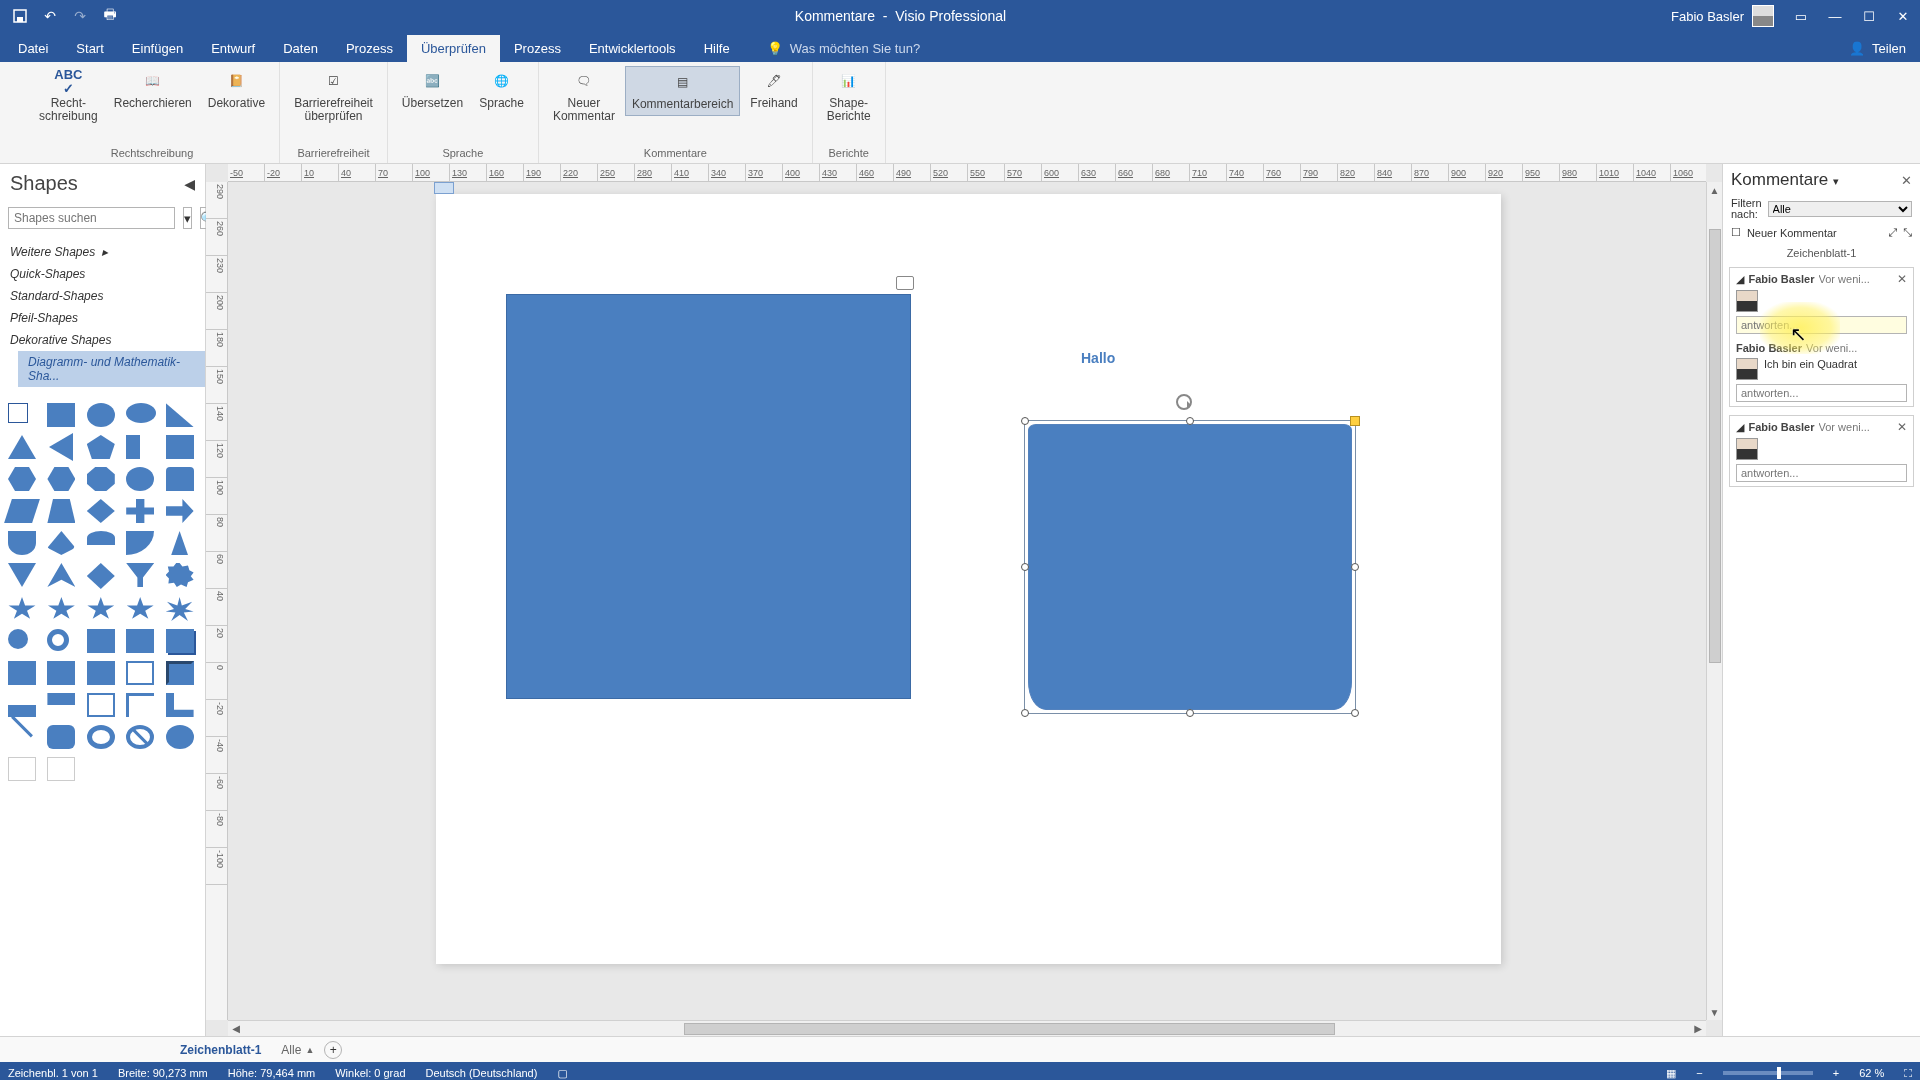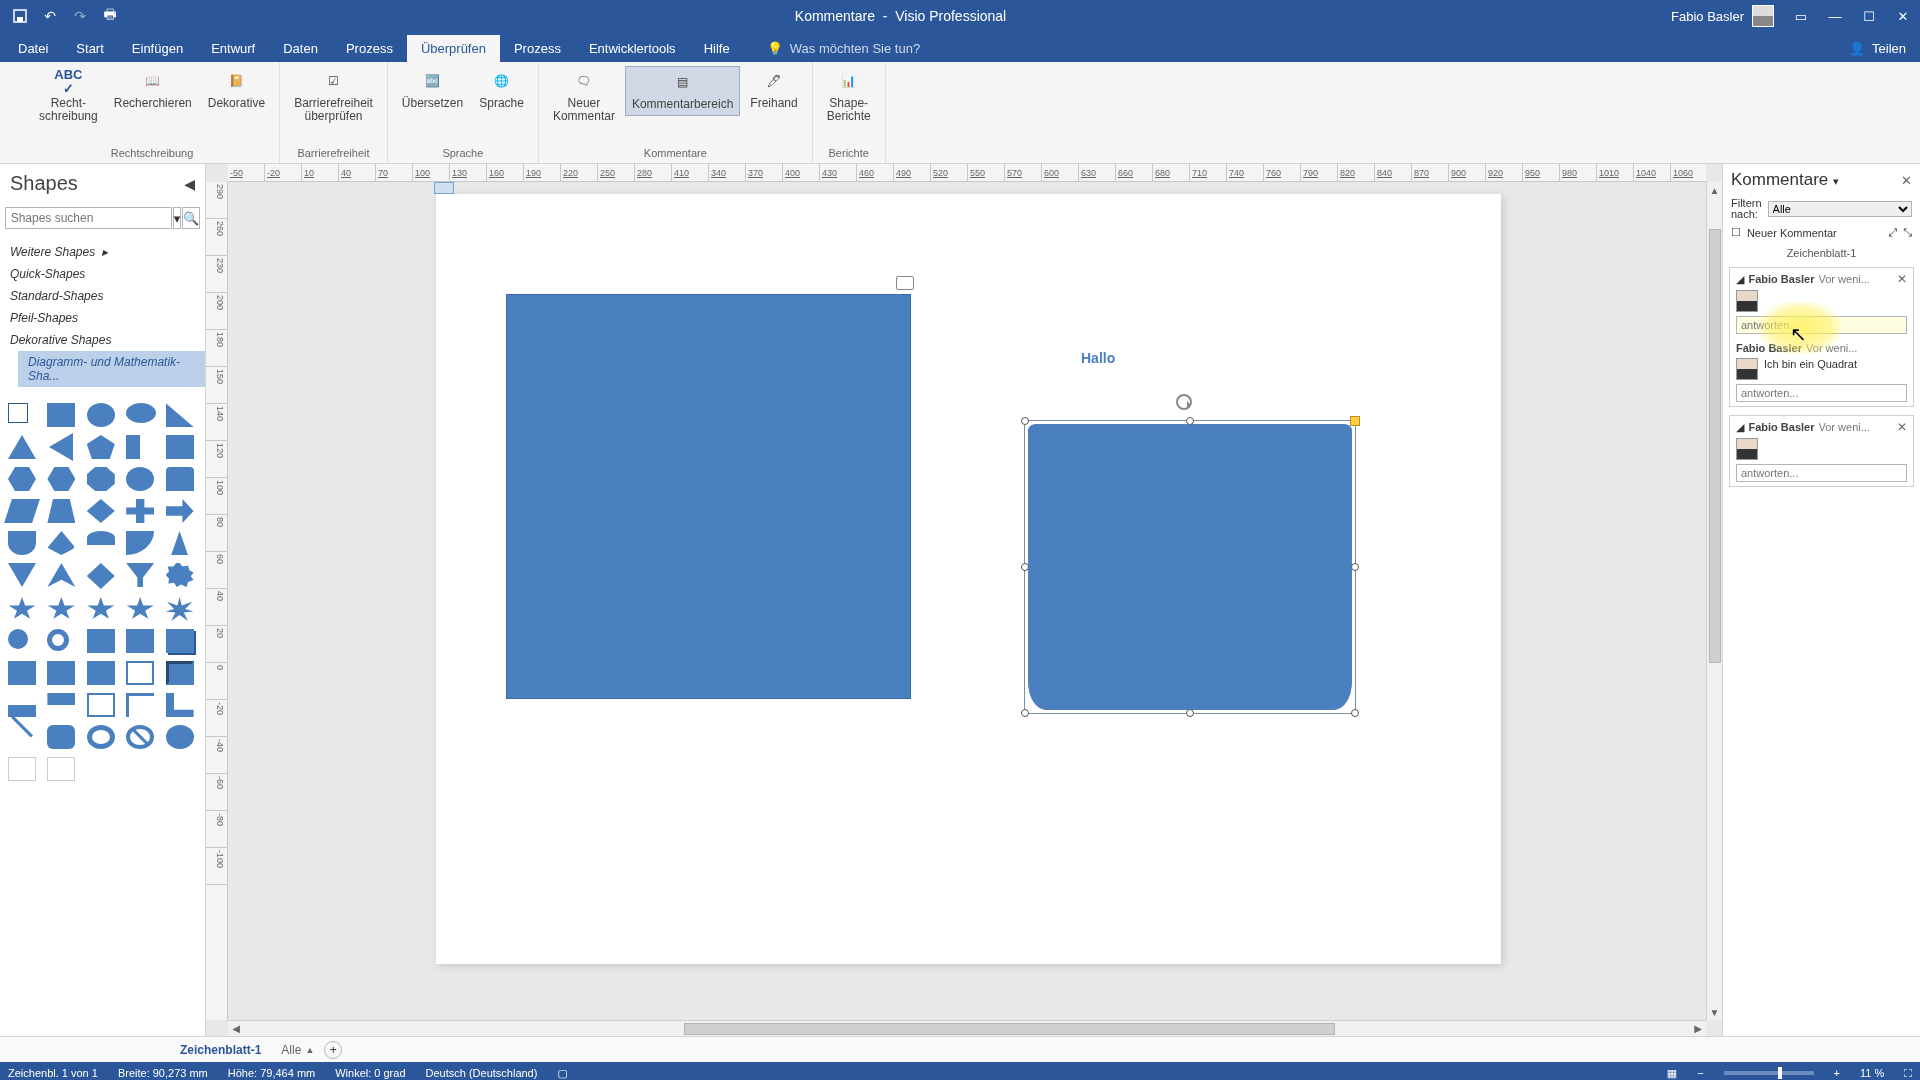--- a/index.html
+++ b/index.html
@@ -29,21 +29,21 @@
 .rbtn.selected { background: #cfd8e4; border: 1px solid #9caec4; }
 .rbtn .ricon { width: 30px; height: 24px; display: flex; align-items: center; justify-content: center; }
 .rgroup .glabel { text-align: center; font-size: 11px; color: #666; padding: 2px 0; }
 
 
 .workspace { display: flex; height: calc(1080px - 32px - 30px - 98px - 26px - 22px); }
 
 
 .shapes-panel { width: 206px; border-right: 1px solid #d4d4d4; display: flex; flex-direction: column; }
 .shapes-panel .header { display: flex; align-items: center; justify-content: space-between; padding: 8px 10px; font-size: 20px; color: #444; }
-.shapes-panel .search { padding: 4px 8px; display: flex; gap: 1px; justify-content: center; }
+.shapes-panel .search { padding: 4px 8px; display: flex; gap: 8px; }
 .shapes-panel .search input { flex: 1; border: 1px solid #b4b4b4; padding: 3px 5px; font-size: 12px; }
 .shapes-panel .search .sbtn { width: 22px; border: 1px solid #b4b4b4; display: flex; align-items: center; justify-content: center; }
 .shapes-panel .categories { padding: 8px 0; }
 .shapes-panel .cat { padding: 4px 10px; font-size: 12px; cursor: pointer; font-style: italic; }
 .shapes-panel .cat.sel { background: #bcd0e9; color: #2b579a; margin-left: 18px; }
 .shapes-panel .gallery { flex: 1; padding: 8px; display: grid; grid-template-columns: repeat(5, 1fr); gap: 8px; overflow: auto; align-content: start; }
 .shp { width: 28px; height: 24px; background: #4a7fc0; }
 .shp.tri { clip-path: polygon(50% 0, 100% 100%, 0 100%); }
 .shp.circ { border-radius: 50%; }
 .shp.ell { border-radius: 50%; width: 30px; height: 20px; }
@@ -500,15 +500,15 @@
   <span>Winkel: 0 grad</span>
   <span>Deutsch (Deutschland)</span>
   <span>▢</span>
   <div class="spacer"></div>
   <span>▦</span>
   <span>−</span>
   <div class="zoomslider">
       <div class="zthumb"></div>
     </div>
   <span>+</span>
-  <span>11 %</span>
+  <span>62 %</span>
   <span>⛶</span>
 </div>
 
 </body></html>

